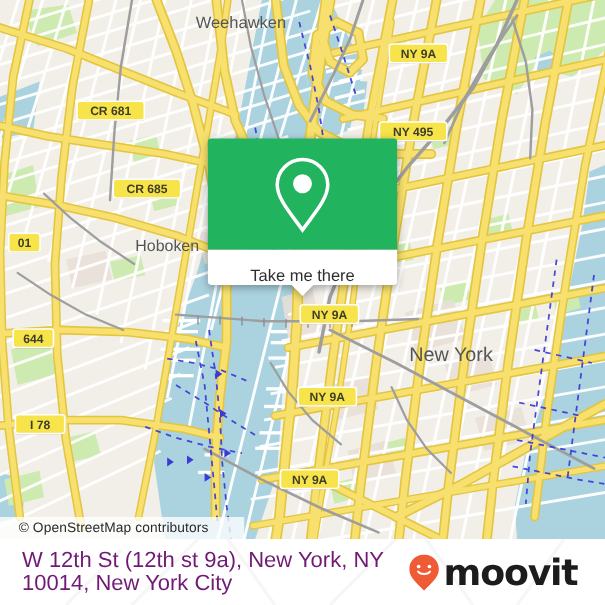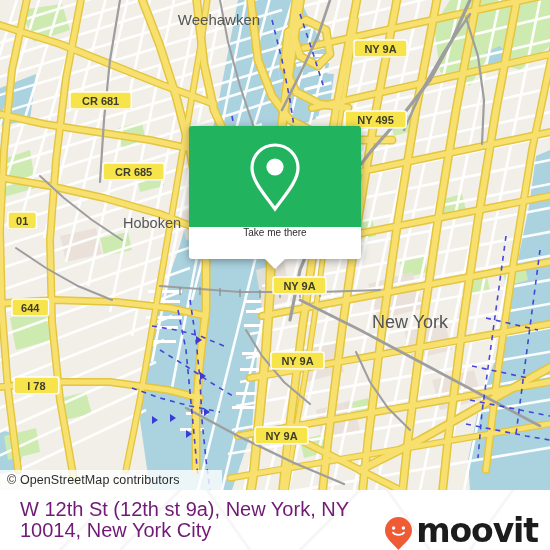--- a/index.html
+++ b/index.html
@@ -12,42 +12,42 @@
 
   
   #map{position:absolute;left:0;top:0;width:550px;height:490px;overflow:hidden;background:#7dd3fc;}
   #map svg{display:block;}
 
   
   #attrib{
     position:absolute;left:0;top:470px;width:222px;height:20px;
     background:rgba(255,255,255,0.78);
     display:flex;align-items:center;
-    box-sizing:border-box;padding-left:7px;
+    box-sizing:border-box;padding-left:17px;
     font-size:12.5px;color:#2b2b2b;letter-spacing:.1px;
     z-index:40;
   }
 
   
   #popup{
     position:absolute;left:189px;top:126px;width:172px;height:133px;
     z-index:50;
     filter:drop-shadow(0 2px 4px rgba(0,0,0,.35));
   }
   #popup-top{
     width:100%;height:101px;
     background:#22b35f;
     border-radius:3px 3px 0 0;
     display:flex;align-items:center;justify-content:center;
   }
   #popup-bottom{
     width:100%;height:32px;background:#ffffff;
     border-radius:0 0 3px 3px;
-    display:flex;align-items:flex-start;justify-content:center;
-    font-size:10px;color:#2e2e2e;
+    display:flex;align-items:flex-end;justify-content:center;
+    font-size:15px;color:#2e2e2e;
   }
   #popup-tail{
     position:absolute;left:50%;top:132px;transform:translateX(-50%);
     width:0;height:0;
     border-left:11px solid transparent;
     border-right:11px solid transparent;
     border-top:11px solid #ffffff;
   }
 
   
@@ -55,22 +55,22 @@
     position:absolute;left:0;top:490px;width:550px;height:60px;
     background:#ffffff;z-index:60;
     display:flex;align-items:center;
   }
   #footer-title{
     position:absolute;left:20px;top:0;width:370px;height:60px;
     display:flex;align-items:center;
     font-size:20px;line-height:21px;color:#701a75;letter-spacing:0px;
   }
   #brand{
-    position:absolute;right:12px;top:0;height:60px;
-    display:flex;align-items:flex-end;gap:4px;
+    position:absolute;right:25px;top:0;height:60px;
+    display:flex;align-items:center;gap:4px;
   }
   #brand-pin{width:27px;height:33px;}
   #brand-text{
     font-size:33px;font-weight:bold;color:#1c1c1c;letter-spacing:-1.1px;
     font-family:"DejaVu Sans", sans-serif;
   }
   
   #footer-wm{position:absolute;left:0;top:0;width:550px;height:60px;opacity:.5;}
 </style>
 </head>

